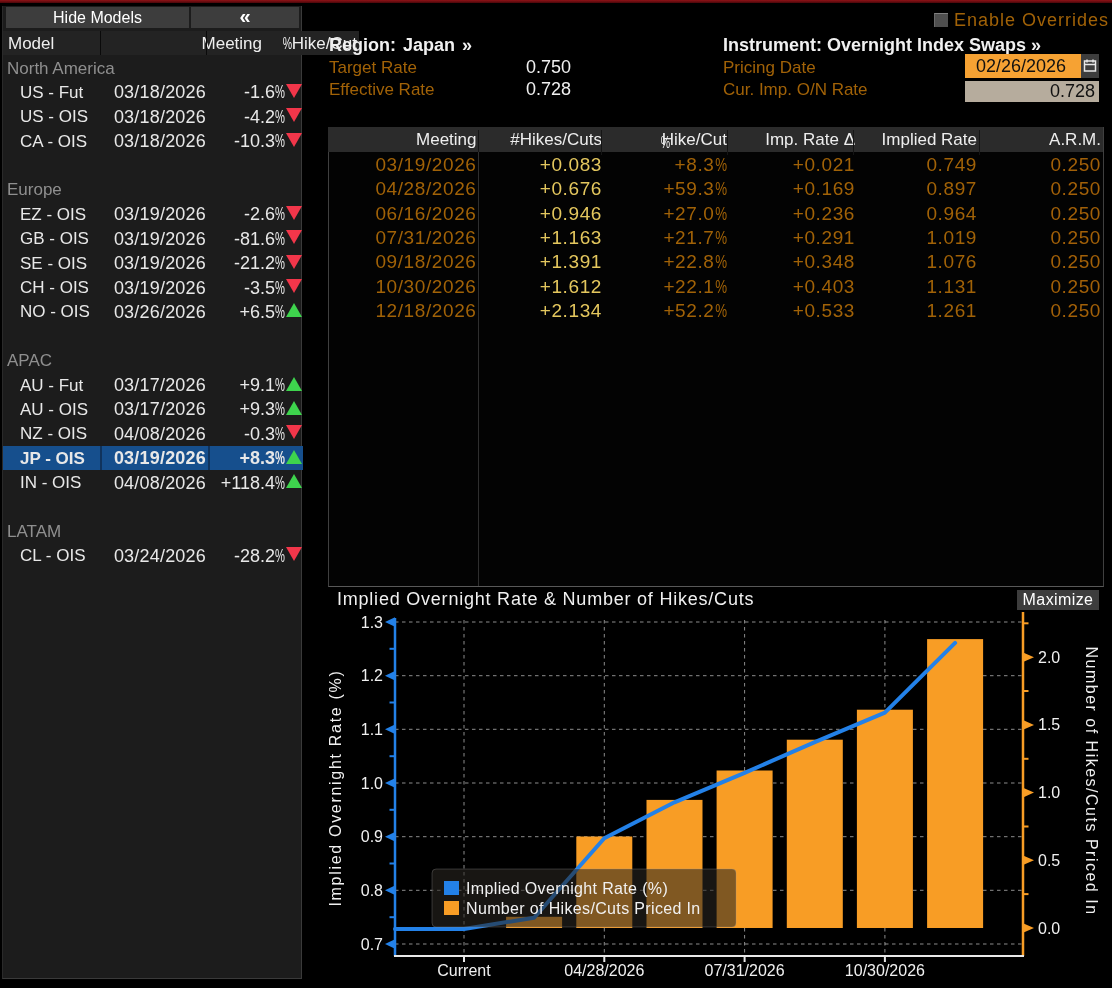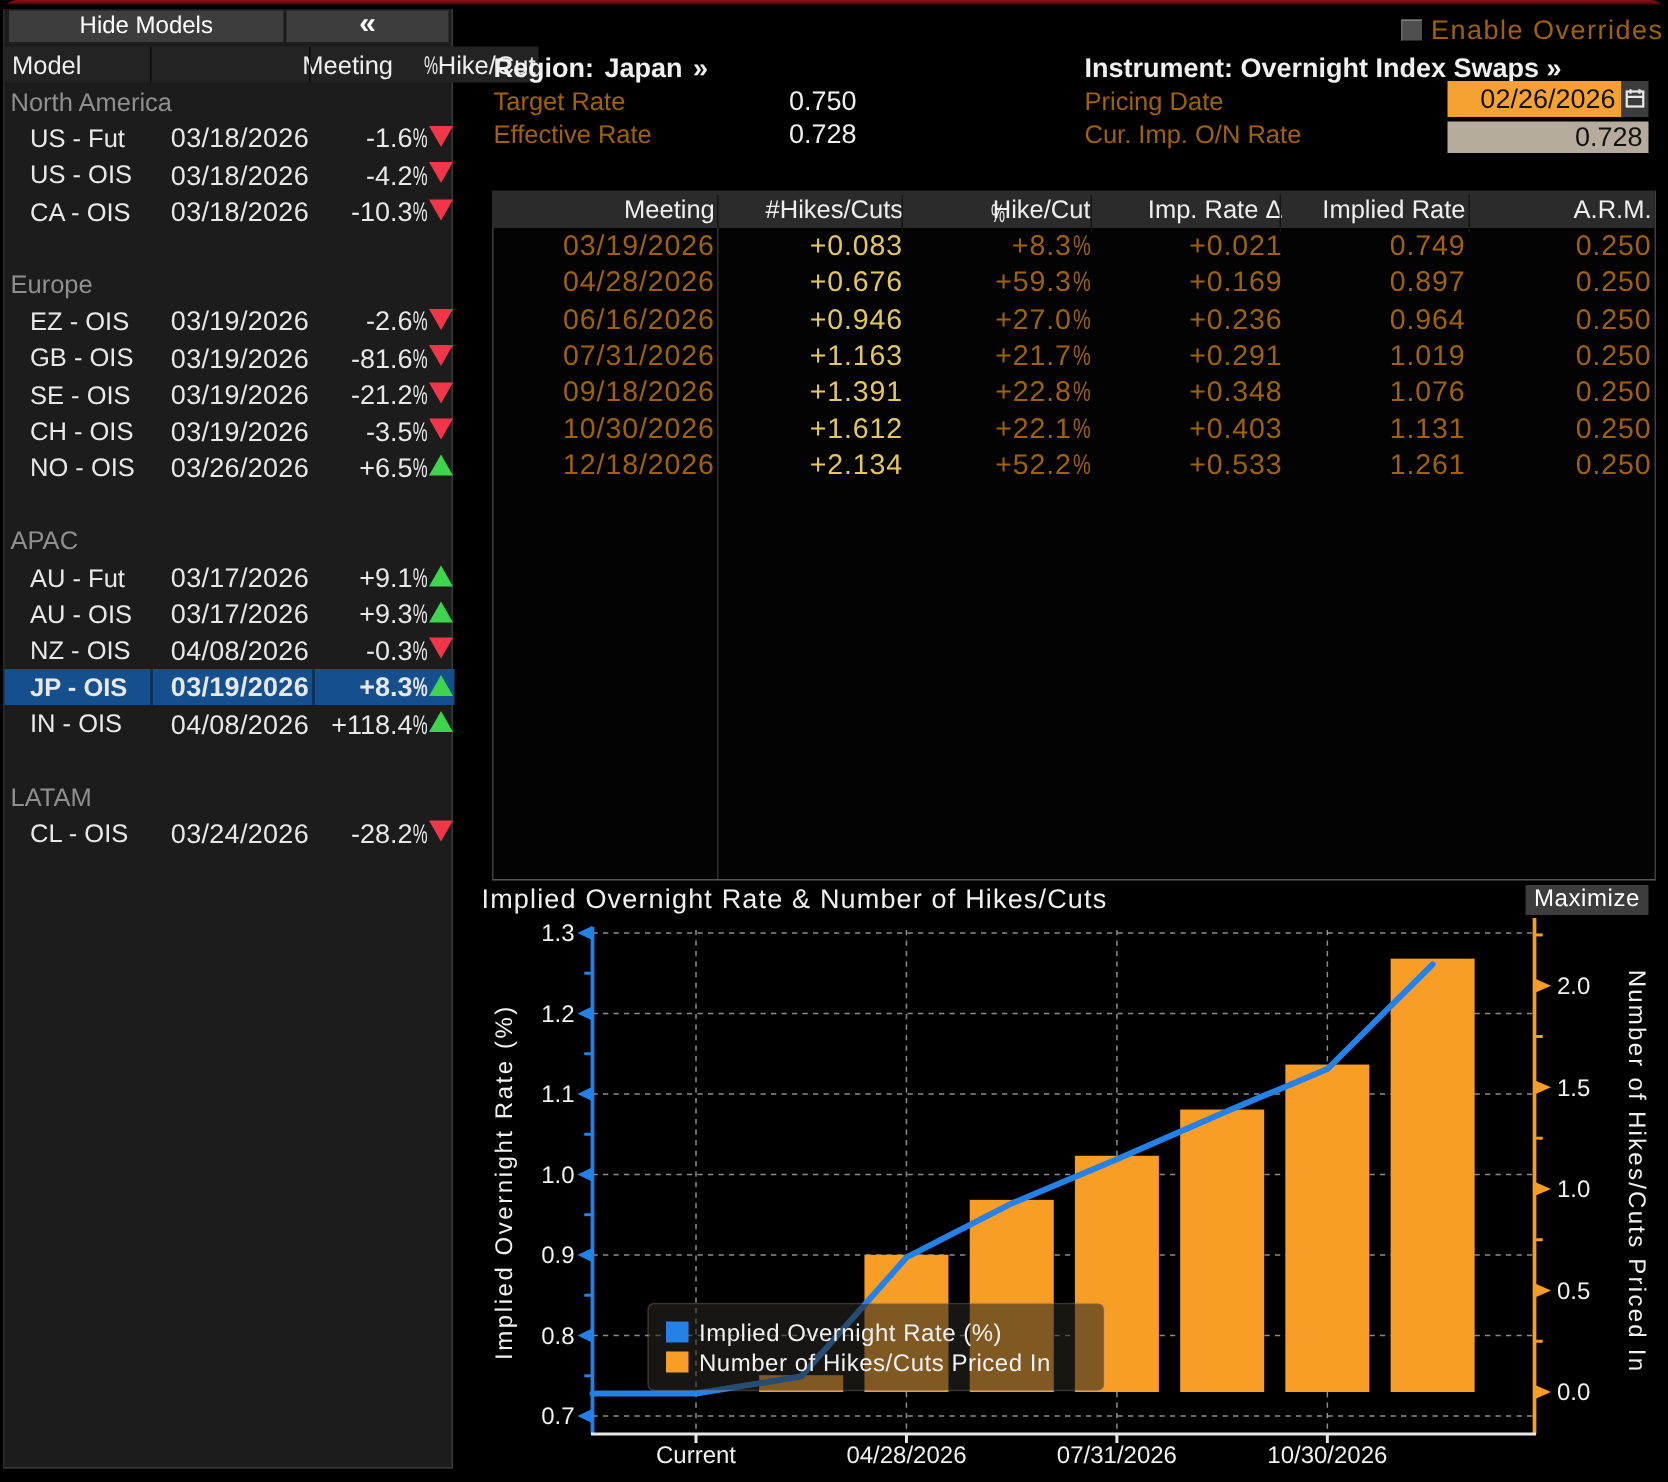--- a/index.html
+++ b/index.html
@@ -1,17 +1,17 @@
 <!DOCTYPE html>
 <html><head>
 <meta charset="utf-8">
 <style>
 html,body{margin:0;padding:0;background:#000;}
 #page{position:relative;width:1112px;height:988px;background:#000;overflow:hidden;
-  font-family:"Liberation Sans",sans-serif;border-radius:12px;}
+  font-family:"Liberation Sans",sans-serif;}
 .abs{position:absolute;}
 #topbar{position:absolute;left:0;top:0;width:1112px;height:3px;background:linear-gradient(#8f1317,#4a060a);}
 #lpanel{position:absolute;left:2px;top:6px;width:298px;height:972px;background:#1c1c1c;border-right:1px solid #3a3a3a;border-bottom:1px solid #3a3a3a;border-left:1px solid #2a2a2a;}
 .btn{position:absolute;box-sizing:border-box;background:#3d3d3d;color:#fff;font-size:16px;text-align:center;line-height:21px;height:21px;}
 #bhide{left:3px;top:1px;width:183px;}
 #bcol{left:188px;top:1px;width:108px;font-size:20px;line-height:19px;font-weight:bold;}
 #lhead{position:absolute;left:0;top:25px;width:356px;height:24px;background:#232323;color:#eee;font-size:17px;}
 #lhead .h1{position:absolute;left:5px;top:3px;}
 #lhead .h2{position:absolute;right:97px;top:3px;}
 #lhead .h3{position:absolute;right:2px;top:3px;}
@@ -35,21 +35,21 @@
   border-left:1px solid #3f3f3f;border-right:1px solid #3f3f3f;border-bottom:1px solid #585858;}
 #thead{position:absolute;left:-1px;top:0;width:775px;height:24.5px;background:#2b2b2b;color:#eee;font-size:17px;}
 #thead span{position:absolute;top:3px;}
 #tbody{position:absolute;left:-1px;top:24.8px;width:775px;}
 .trow{position:relative;height:24.4px;font-size:19px;letter-spacing:.6px;}
 .tc{position:absolute;top:2px;}
 .c1{right:626.5px;} .c2{right:501px;} .c3{right:376px;}
 .c4{right:248px;} .c5{right:126px;text-align:right;} .c6{right:2px;}
 .tsep{position:absolute;top:0;width:1px;height:24.5px;background:#151515;}
 #vsep{position:absolute;left:149px;top:24.8px;width:1px;height:434px;background:#2e2e2e;}
-#ctitle{position:absolute;left:321px;top:589px;font-size:18px;letter-spacing:.78px;color:#f0f0f0;}
+#ctitle{position:absolute;left:337px;top:589px;font-size:18px;letter-spacing:.78px;color:#f0f0f0;}
 #maxbtn{position:absolute;left:1017px;top:590px;width:82px;height:20px;background:#3d3d3d;color:#fff;font-size:16px;letter-spacing:.4px;text-align:center;line-height:20px;}
 .ct{fill:#f0f0f0;font-size:16px;font-family:"Liberation Sans",sans-serif;}
 </style>
 </head>
 <body>
 <div id="page">
 <div id="topbar"></div>
 <div id="lpanel">
   <div class="btn" id="bhide">Hide Models</div>
   <div class="btn" id="bcol">«</div>
@@ -195,21 +195,21 @@
 <div class="info" style="left:934px;top:13px;width:13px;height:13px;background:#4f4f4f;border-top:1px solid #808080;border-left:1px solid #6a6a6a;"></div>
 <div class="info org" style="left:954px;top:10px;font-size:18px;letter-spacing:1px;">Enable Overrides</div>
 <div class="info wht" style="left:329px;top:35px;font-size:18px;font-weight:bold;word-spacing:2px;">Region: Japan »</div>
 <div class="info wht" style="left:723px;top:35px;font-size:18px;font-weight:bold;text-align:right;">Instrument: Overnight Index Swaps »</div>
 <div class="info org" style="left:329px;top:58px;">Target Rate</div>
 <div class="info wht" style="left:526px;top:57px;font-size:18px;">0.750</div>
 <div class="info org" style="left:723px;top:58px;">Pricing Date</div>
 <div class="info org" style="left:329px;top:80px;">Effective Rate</div>
 <div class="info wht" style="left:526px;top:79px;font-size:18px;">0.728</div>
 <div class="info org" style="left:723px;top:80px;">Cur. Imp. O/N Rate</div>
-<div class="info" style="left:965px;top:54px;width:112px;height:24px;background:#f6a233;color:#111;font-size:18px;text-align:right;line-height:24px;padding-right:4px;">02/26/2026</div>
+<div class="info" style="left:965px;top:54px;width:112px;height:24px;background:#f6a233;color:#111;font-size:18px;text-align:center;line-height:24px;padding-right:4px;">02/26/2026</div>
 <div class="info" style="left:1081px;top:54px;width:18px;height:24px;background:#3d3d3d;">
   <svg width="18" height="24" viewBox="0 0 18 24">
         <rect x="3.5" y="7" width="11" height="10" fill="none" stroke="#e8e8e8" stroke-width="1.5"></rect>
         <line x1="6" y1="5.5" x2="6" y2="8.5" stroke="#e8e8e8" stroke-width="1.5"></line>
         <line x1="12" y1="5.5" x2="12" y2="8.5" stroke="#e8e8e8" stroke-width="1.5"></line>
         <line x1="3.5" y1="10.5" x2="14.5" y2="10.5" stroke="#e8e8e8" stroke-width="1.5"></line>
       </svg>
 </div>
 <div class="info" style="left:965px;top:81px;width:130px;height:21px;background:#b6ac9d;color:#111;font-size:18px;text-align:right;line-height:21px;padding-right:4px;">0.728</div>
 <div id="mtable">

